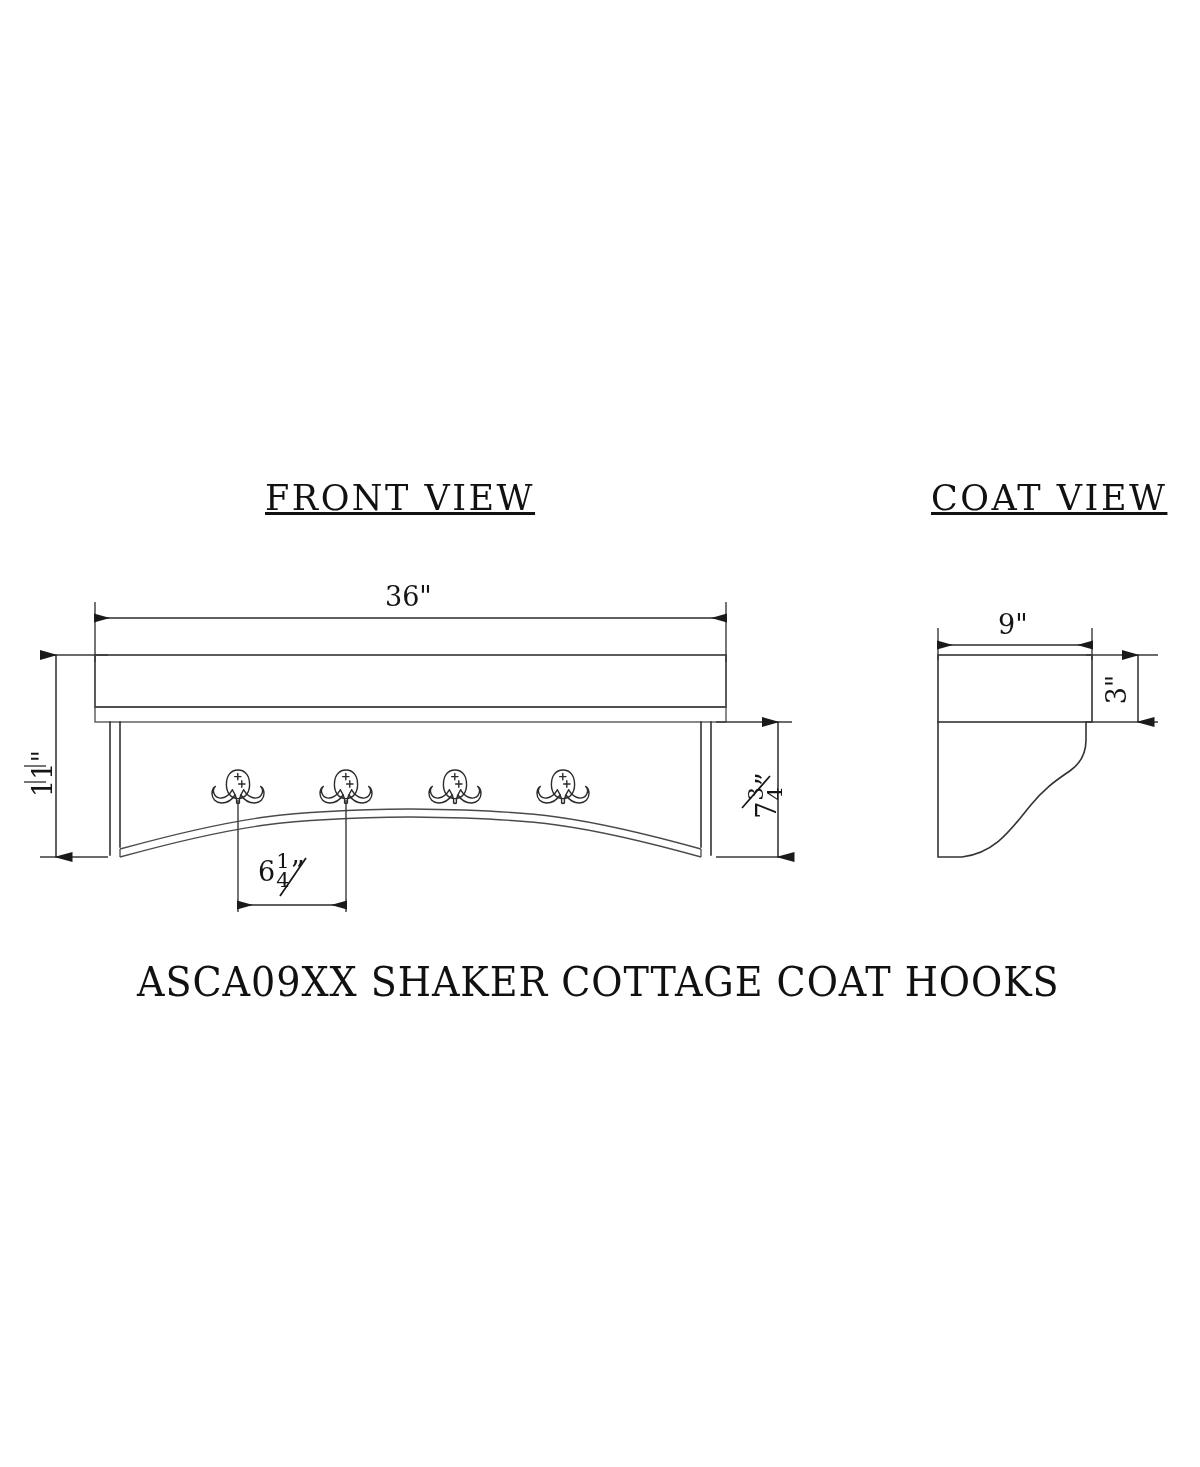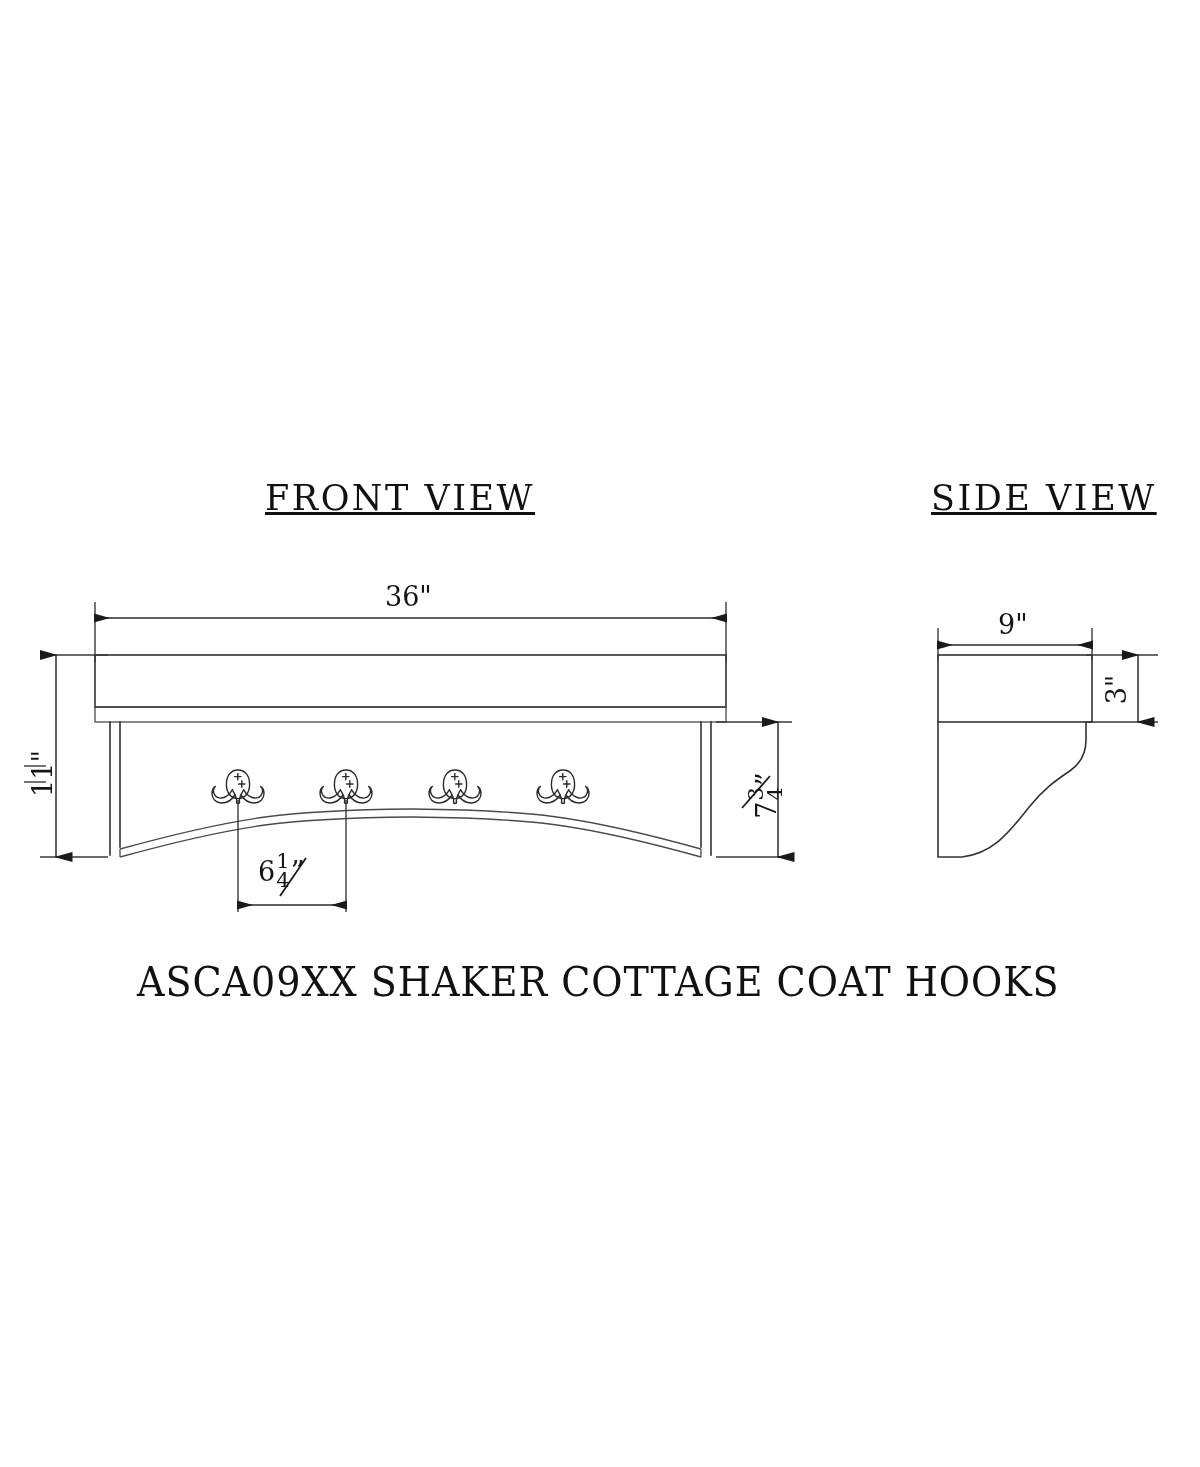--- a/index.html
+++ b/index.html
@@ -242,21 +242,21 @@
       <g>
         <path class="ext" d="M1086,655 L1158,655"></path>
         <path class="ext" d="M1086,722 L1158,722"></path>
         <path class="dim" d="M1138,655 L1138,722" marker-start="url(#arrInV)" marker-end="url(#arrInV)"></path>
       </g>
     </g>
   </svg>
 
   <div class="view-label" style="left:265px; top:478px;">FRONT VIEW</div>
 
-  <div class="view-label" style="left:931px; top:478px;">SIDE VIEW</div>
+  <div class="view-label" style="left:931px; top:478px;">COAT VIEW</div>
 
   <div class="title-label" style="left:137px; top:958px;">ASCA09XX SHAKER COTTAGE COAT HOOKS</div>
 
   <div class="dim-text" style="left:385px; top:583px;">36"</div>
 
   <div class="dim-text rot" style="left:14px; top:760px; width:56px; text-align:center;">11"</div>
 
   <div class="dim-text rot" style="left:706px; top:776px; width:120px; text-align:center;">
     <span class="fracwrap">
       <span>7</span>

